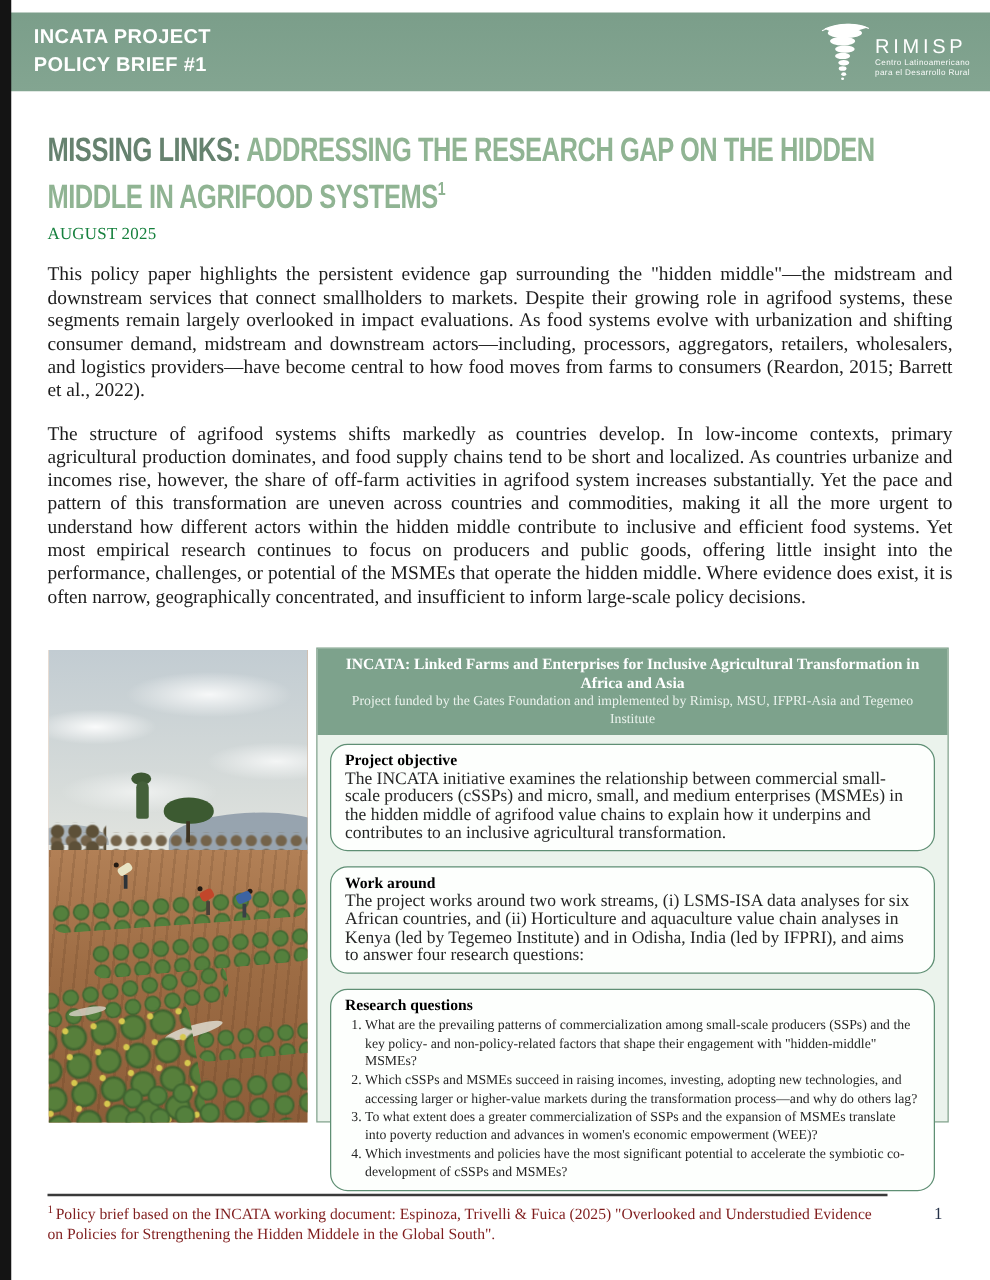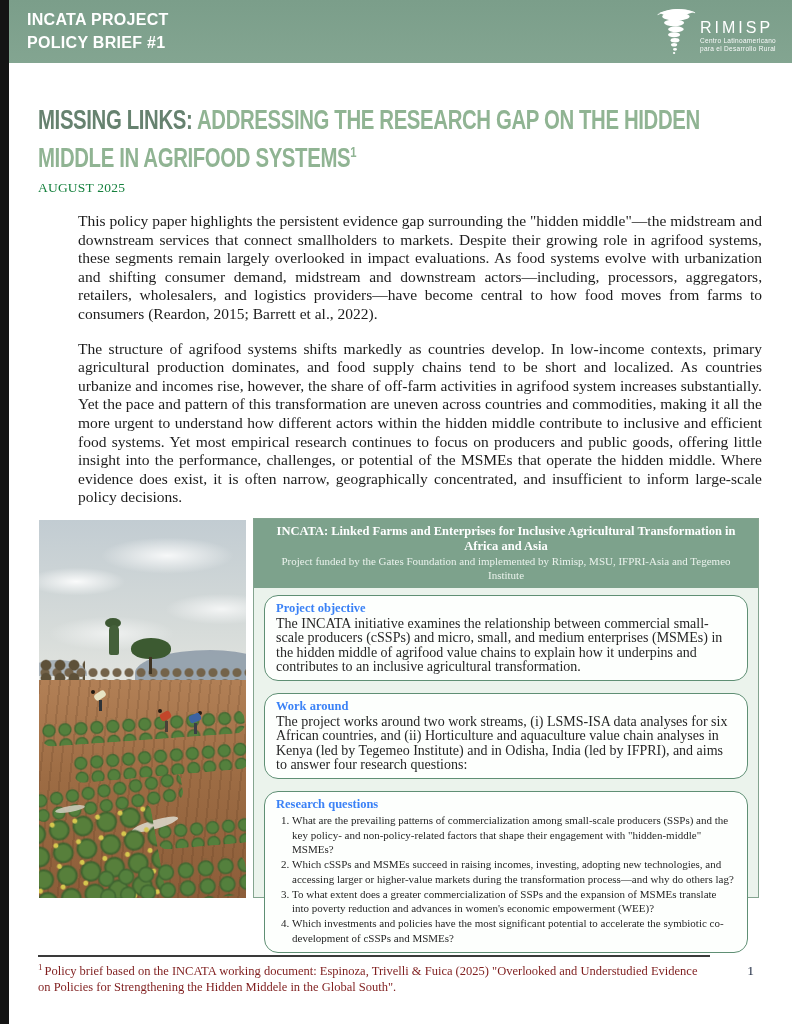--- a/index.html
+++ b/index.html
@@ -5,21 +5,21 @@
   * { margin:0; padding:0; box-sizing:border-box; }
   html,body { background:#ffffff; }
   .page {
     position:relative; width:792px; height:1024px; background:#ffffff;
     font-family:"Liberation Serif", serif; overflow:hidden;
   }
   .edge-strip { position:absolute; left:0; top:0; width:9px; height:1024px; background:#141414; z-index:30; }
 
   
   .band {
-    position:absolute; left:0; top:0; width:792px; height:63px;
+    position:absolute; left:0; top:10px; width:792px; height:63px;
     background:linear-gradient(180deg,#7b9e8a 0%, #83a591 100%); z-index:5;
   }
   .band-titles { position:absolute; left:27px; top:8px; color:#ffffff;
     font-family:"Liberation Sans", sans-serif; font-weight:bold; }
   .band-line1, .band-line2 { font-size:16px; line-height:23px; letter-spacing:.3px; }
   .logo { position:absolute; right:16px; top:3px; display:flex; align-items:flex-start; }
   .logo-swirl { width:42px; height:54px; margin-right:4px; margin-top:2px; }
   .logo-text { color:#ffffff; margin-top:16px; font-family:"Liberation Sans", sans-serif; }
   .logo-wordmark { font-size:16px; letter-spacing:3px; font-weight:400; line-height:18px; }
   .logo-tagline { font-size:6.5px; letter-spacing:.3px; line-height:8px; opacity:.95; }
@@ -33,21 +33,20 @@
   }
   .title-lead  { color:#66826f; }
   .title-rest  { color:#90b493; }
   .title-sup   { color:#90b493; font-size:15px; }
   .date { margin-top:6px; font-size:13.5px; color:#15803d; letter-spacing:.2px; }
 
   
   .para {
     margin-top:16px; font-size:15.5px; line-height:18.6px; text-align:justify;
     color:#1c1c1c;
-    margin-left:40px;
   }
 
   
   .figure-row { position:absolute; left:39px; top:520px; width:723px; height:378px; }
 
   
   .photo { position:absolute; left:0; top:0; width:207px; height:378px; overflow:hidden;
     background:#a87a52; }
   .ph-sky { position:absolute; left:0; top:0; width:100%; height:162px;
     background-image:
@@ -117,21 +116,21 @@
   
   .infobox { position:absolute; left:214px; top:-2px; width:506px; height:380px;
     background:#ebf3ec; border:1.5px solid #84a48f; }
   .infobox-header { background:#7da28c; color:#ffffff; text-align:center; padding:5px 10px 6px; }
   .infobox-title { font-size:12.5px; font-weight:bold; line-height:15px; }
   .infobox-subtitle { font-size:11px; line-height:14px; color:#eaf2ec; }
   .infobox-body { padding:7px 10px; }
   .card { background:#fdfffd; border:1.5px solid #5f8f74; border-radius:14px;
     padding:4px 11px 6px; margin-bottom:12px; }
   .card:last-child { margin-bottom:0; }
-  .card-heading { font-size:12.5px; font-weight:bold; color:#3b82f6; line-height:16px; margin-bottom:1px; }
+  .card-heading { font-size:12.5px; font-weight:bold; color:#000000; line-height:16px; margin-bottom:1px; }
   .card-text { font-size:14px; line-height:14.3px; color:#262626; }
   .rq-list { margin:1px 0 0 0; padding-left:16px; }
   .rq-list li { font-size:11px; line-height:14.3px; color:#262626; margin-bottom:1px; }
   .rq-list li.bold { font-weight:normal; }
 
   
   .footer { position:absolute; left:38px; top:955px; width:724px; }
   .footnote-rule { border:none; border-top:2px solid #3a3a3a; width:672px; margin:0; }
   .footnote { margin-top:3px; width:660px; font-size:12.5px; line-height:15.5px; color:#7f1d1d; }
   .footnote sup { font-size:9px; margin-right:2px; }

